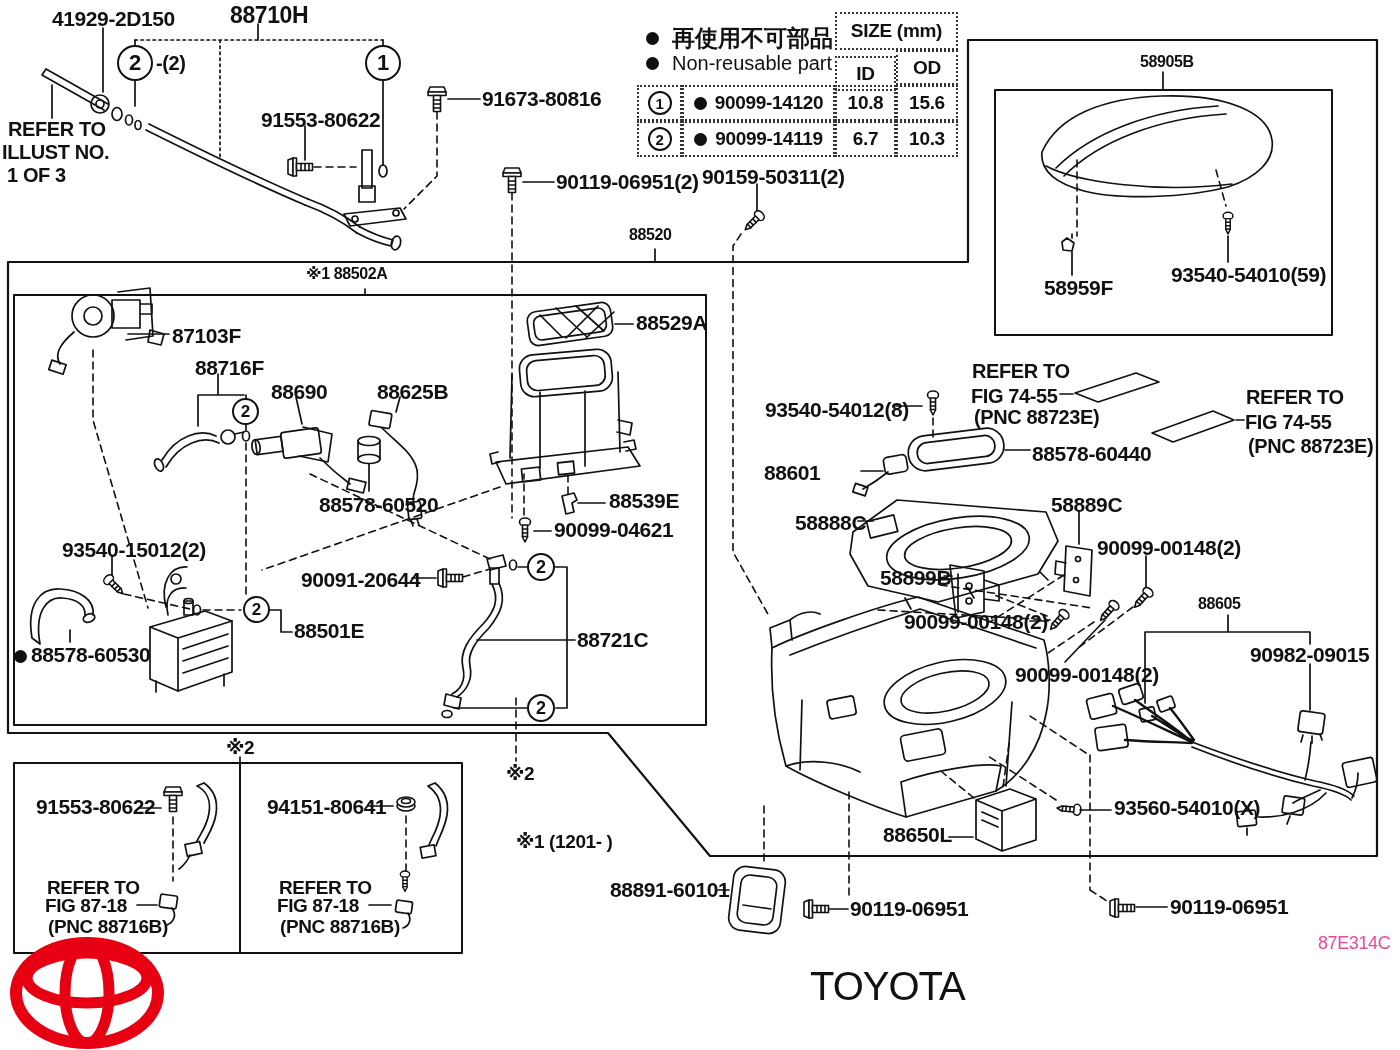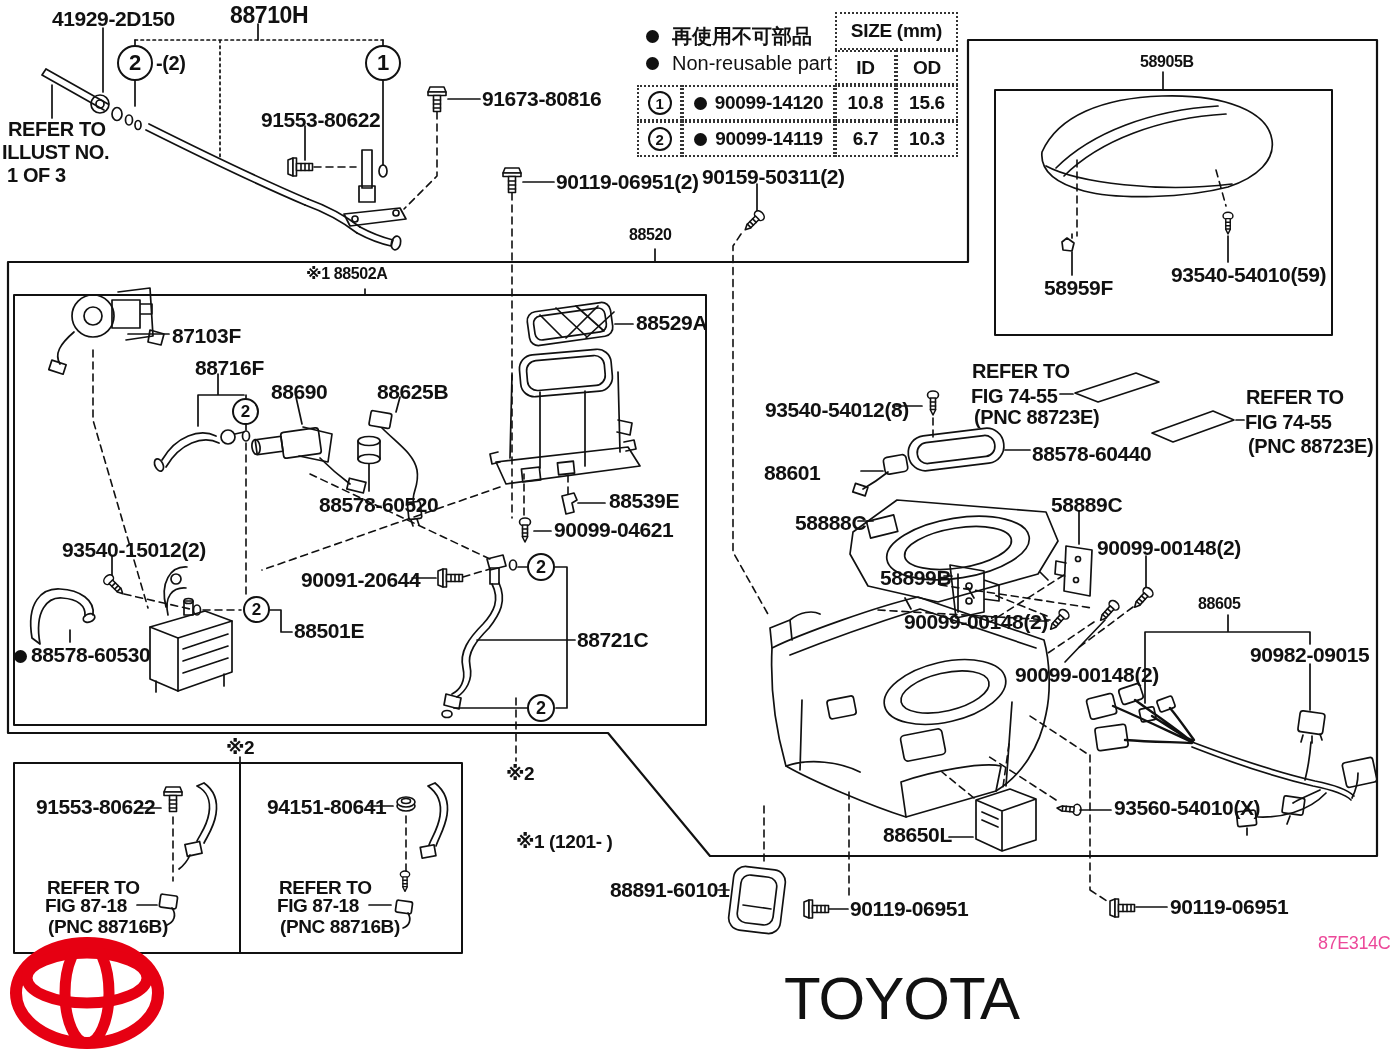--- a/index.html
+++ b/index.html
@@ -11,23 +11,23 @@
   .co{position:absolute;border:2.2px solid #111;border-radius:50%;display:flex;align-items:center;justify-content:center;
       font-weight:bold;background:#fff;box-sizing:border-box;}
   .co36{width:36px;height:36px;font-size:22px;}
   .co27{width:27px;height:27px;font-size:17px;}
   .co28{width:28px;height:28px;font-size:18px;}
   .co24{width:24px;height:24px;font-size:15px;border-width:2px;position:static;display:inline-flex;}
   .blt{display:inline-block;width:13px;height:13px;background:#111;border-radius:50%;margin-right:4px;vertical-align:-1px;}
   .cell{position:absolute;border:2px dotted #333;box-sizing:border-box;display:flex;align-items:center;justify-content:center;
         font-weight:bold;font-size:19px;letter-spacing:-0.3px;gap:4px;}
   .legend-row{position:absolute;display:flex;align-items:center;gap:9px;}
-  .legend-jp{font-size:20px;font-weight:bold;}
+  .legend-jp{font-size:23px;font-weight:bold;}
   .legend-en{font-size:20px;font-weight:normal;}
-  #footer{position:absolute;left:784px;top:964px;display:flex;gap:16px;font-size:60px;letter-spacing:-1px;}
+  #footer{position:absolute;left:810px;top:964px;display:flex;gap:16px;font-size:40px;letter-spacing:-1px;}
 </style>
 </head>
 <body>
 
 <div id="stage">
 
 <svg id="art" width="1400" height="1050" viewBox="0 0 1400 1050">
   <defs>
     <g id="bolt" stroke="#111" fill="#fff" stroke-width="1.6">
       <path d="M-7,-14 L7,-14 L9,-9 L-9,-9 Z"></path>
@@ -346,21 +346,21 @@
   <span class="blt"></span>
   <span class="legend-jp">再使用不可部品</span>
 </div>
 <div class="legend-row" style="left:646px;top:52px">
   <span class="blt"></span>
   <span class="legend-en">Non-reusable part</span>
 </div>
 
 <div style="position:absolute;left:637px;top:12px;width:321px;height:145px">
   <div class="cell" style="left:198px;top:0;width:123px;height:38px">SIZE (mm)</div>
-  <div class="cell" style="left:198px;top:38px;width:61px;height:35px">ID</div>
+  <div class="cell" style="left:198px;top:44px;width:61px;height:35px">ID</div>
   <div class="cell" style="left:259px;top:38px;width:62px;height:35px">OD</div>
 
   <div class="cell" style="left:0;top:73px;width:45px;height:36px">
     <span class="co co24">1</span>
   </div>
   <div class="cell" style="left:45px;top:73px;width:153px;height:36px">
     <span class="blt"></span>
     <span>90099-14120</span>
   </div>
   <div class="cell" style="left:198px;top:73px;width:61px;height:36px">10.8</div>

